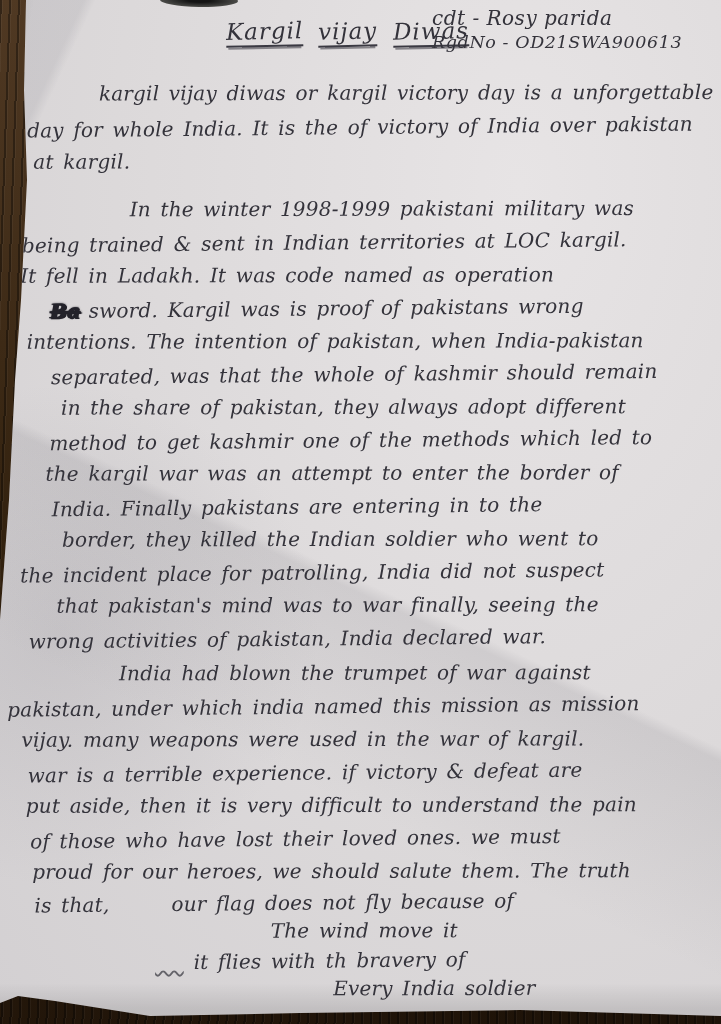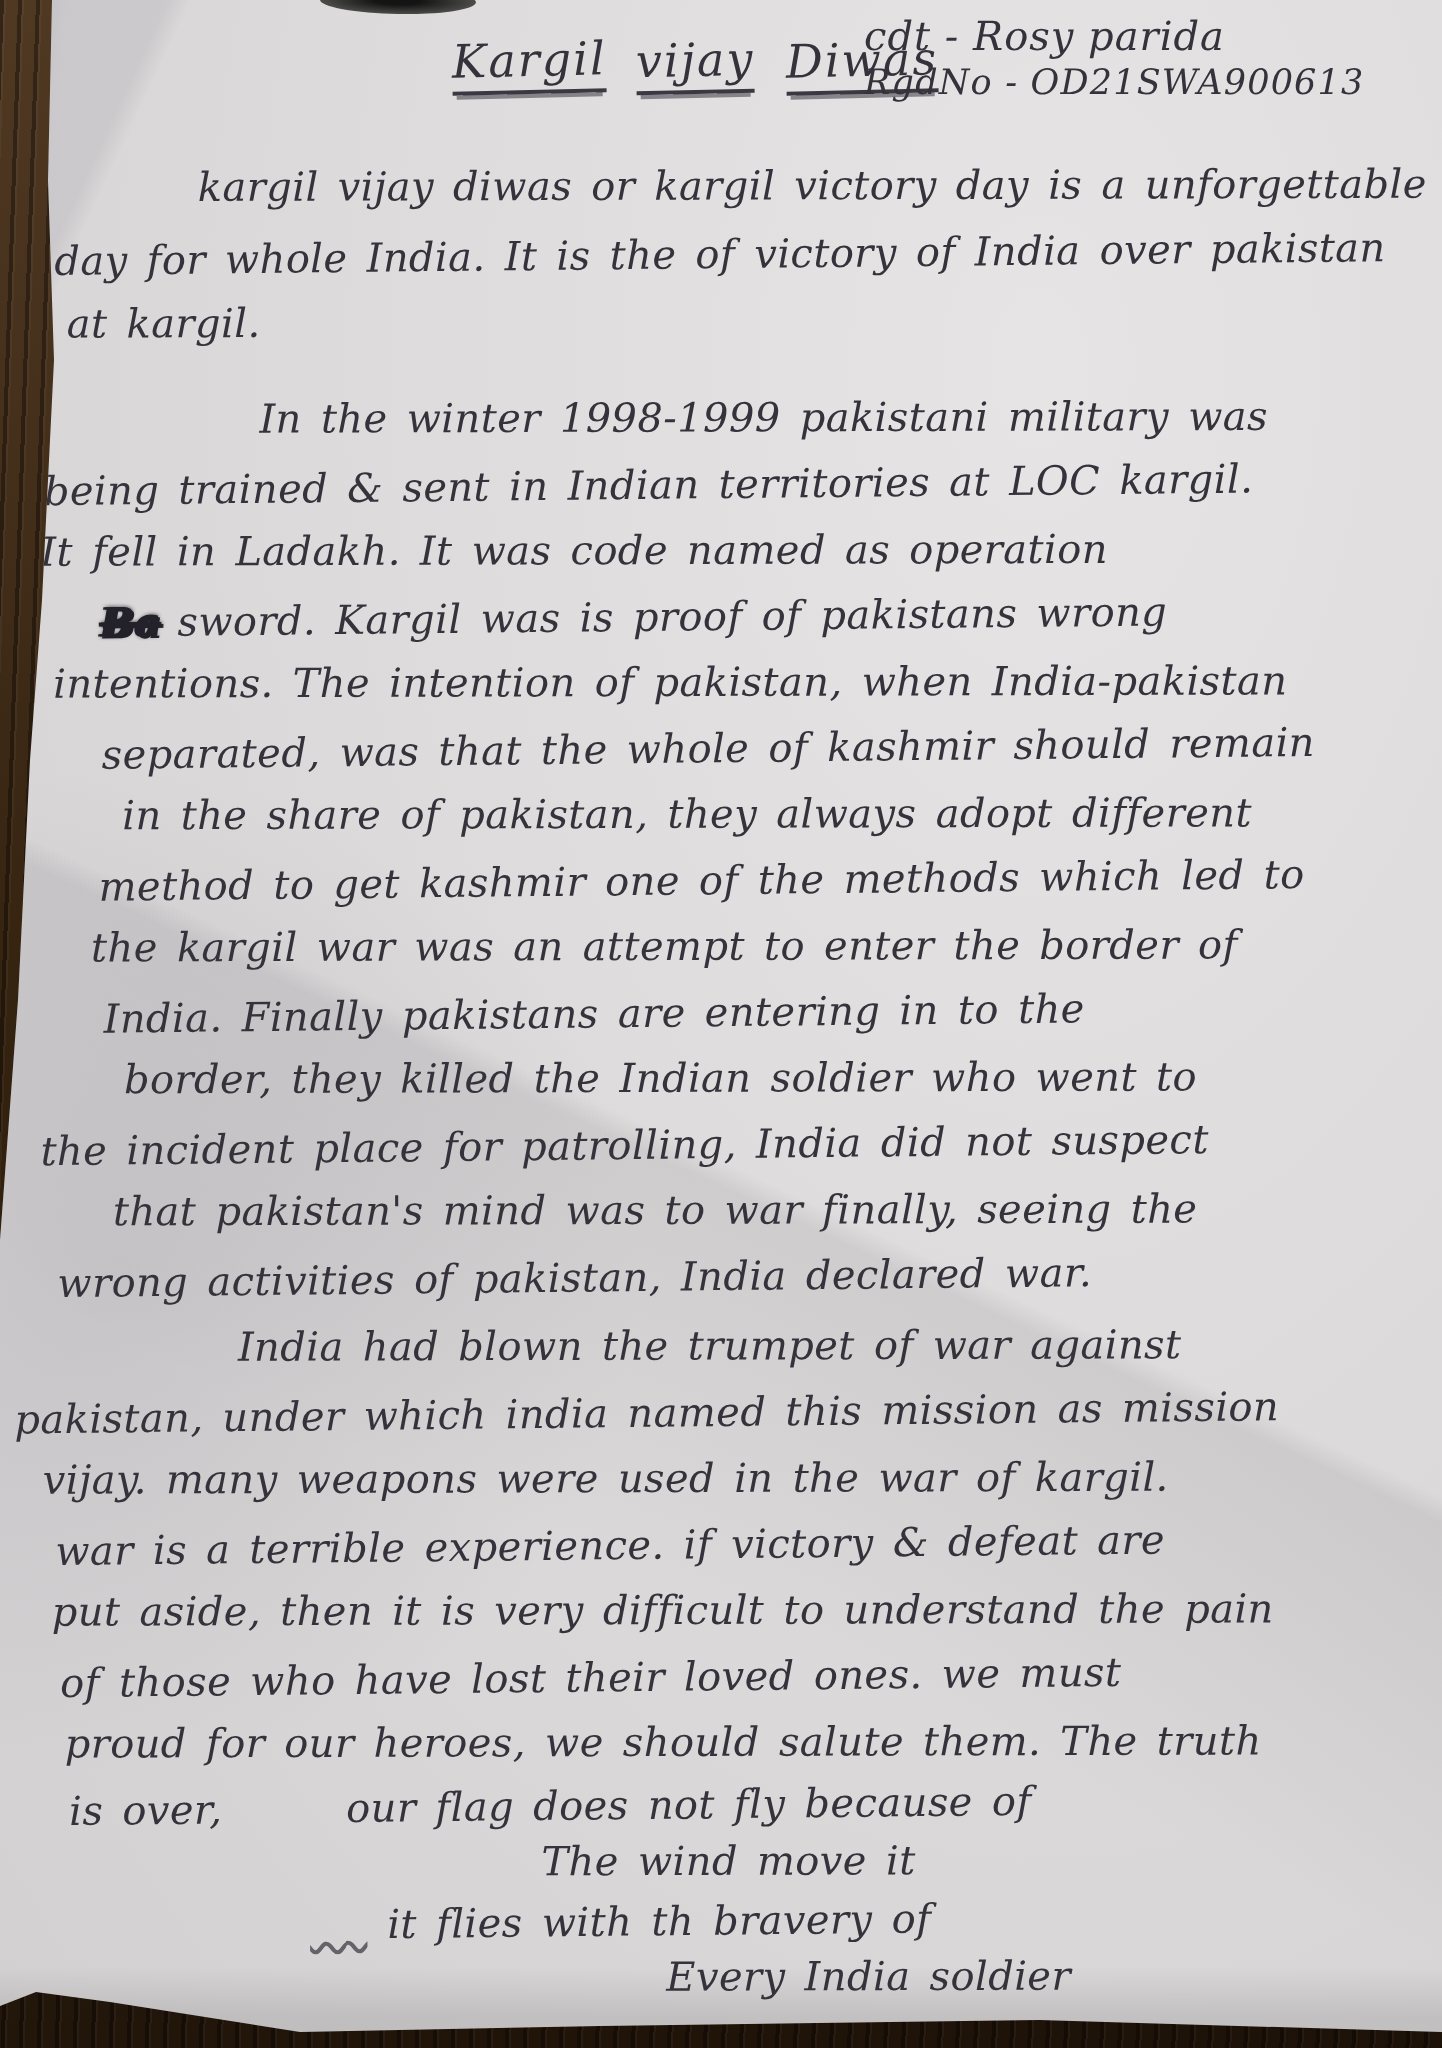--- a/index.html
+++ b/index.html
@@ -117,21 +117,21 @@
     </div>
     <div class="p3">
       <div class="ln p3start" style="margin-left:118px">India had blown the trumpet of war against</div>
       <div class="ln" style="margin-left:6px">pakistan, under which india named this mission as mission</div>
       <div class="ln" style="margin-left:20px">vijay. many weapons were used in the war of kargil.</div>
       <div class="ln" style="margin-left:26px">war is a terrible experience. if victory &amp; defeat are</div>
       <div class="ln" style="margin-left:24px">put aside, then it is very difficult to understand the pain</div>
       <div class="ln" style="margin-left:28px">of those who have lost their loved ones. we must</div>
       <div class="ln" style="margin-left:30px">proud for our heroes, we should salute them. The truth</div>
       <div class="ln closing cl" style="margin-left:32px">
-        <span>is over,</span><span class="flagpart">our flag does not fly because of</span>
+        <span>is that,</span><span class="flagpart">our flag does not fly because of</span>
       </div>
       <div class="ln cl" style="margin-left:268px">The wind move it</div>
       <div class="ln cl" style="margin-left:152px">
         <span class="squiggle">&nbsp;&nbsp;&nbsp;</span><span>it flies with th bravery of</span>
       </div>
       <div class="ln cl" style="margin-left:330px">Every India soldier</div>
     </div>
   </div>
 </div>
 

